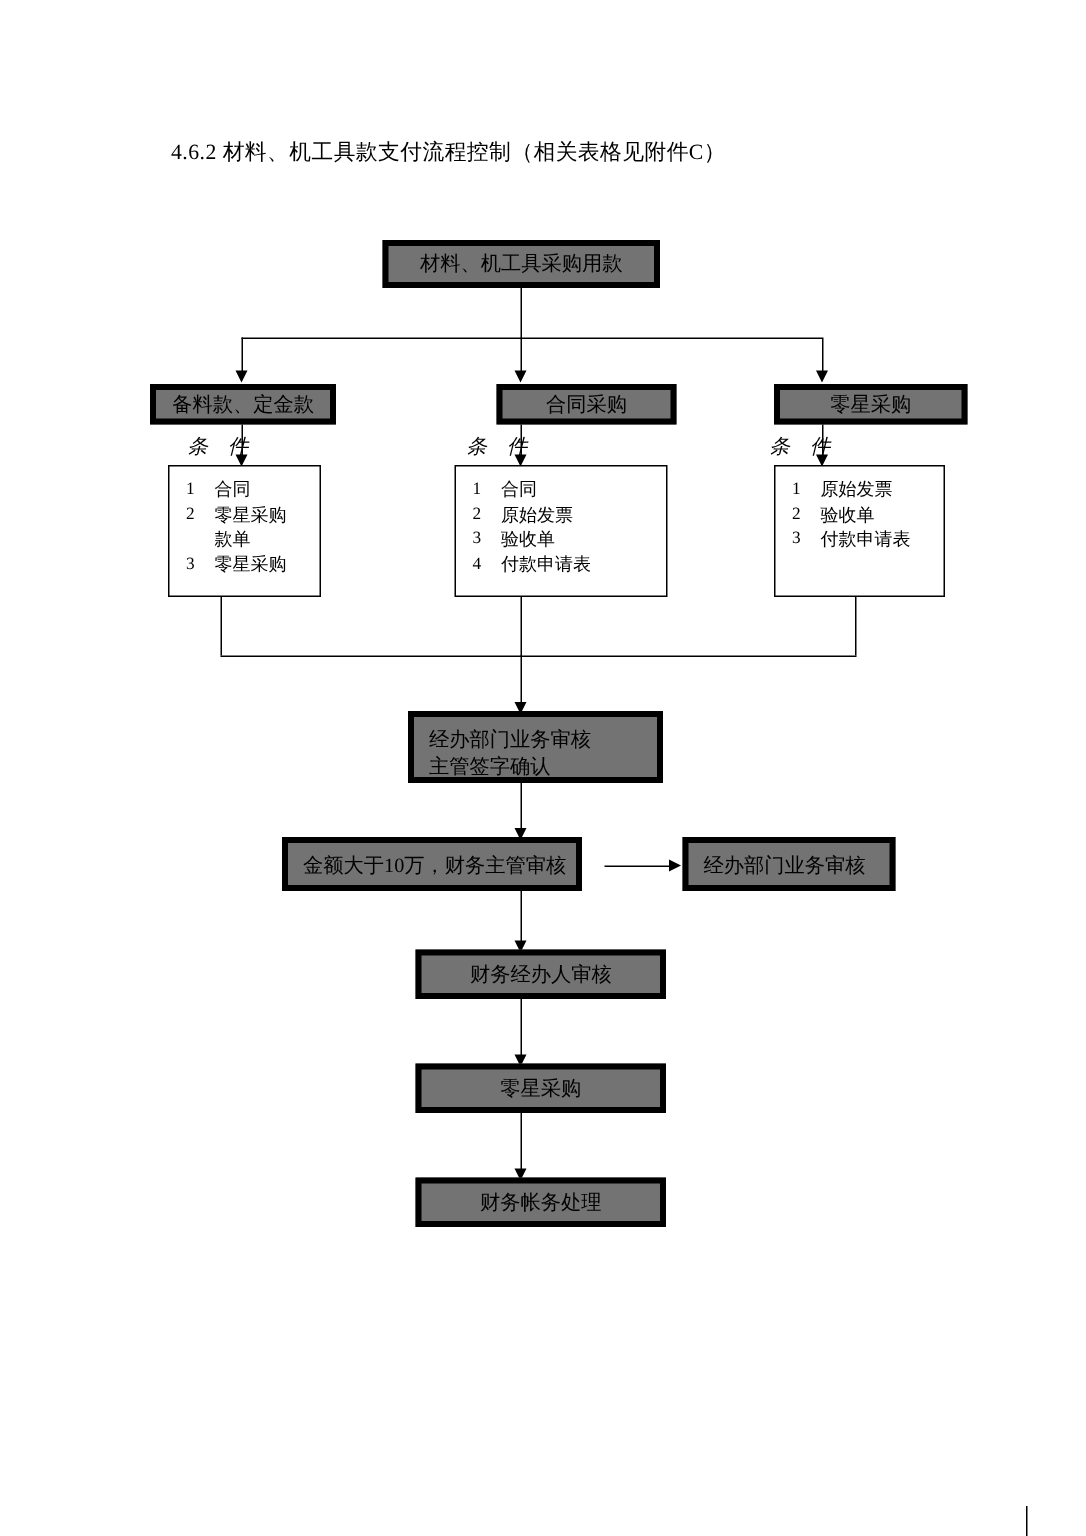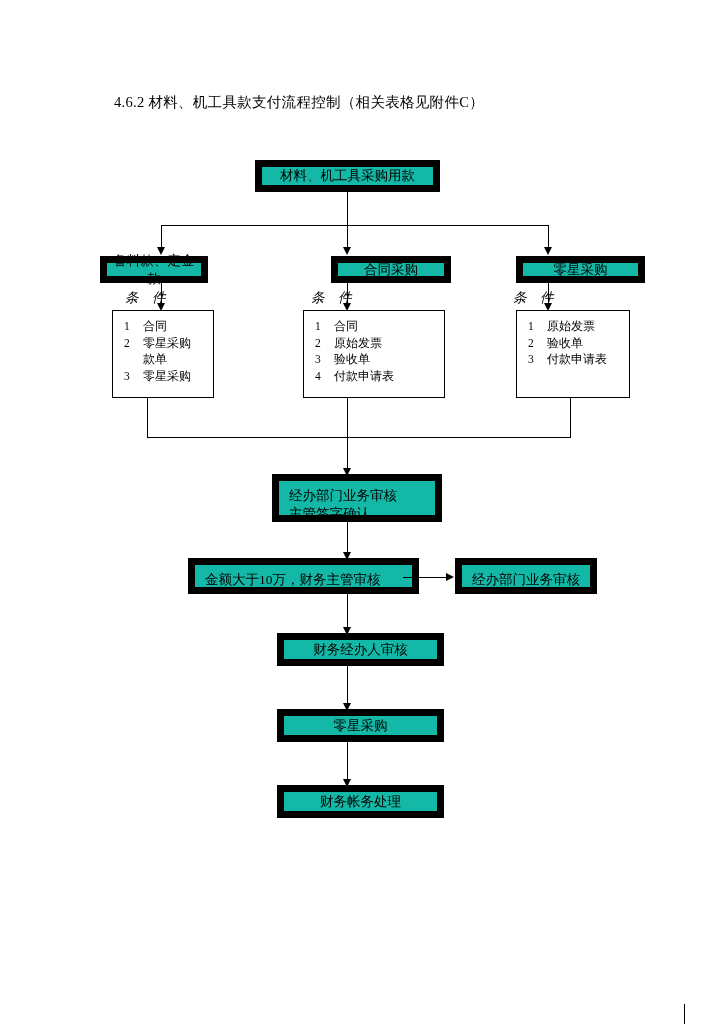--- a/index.html
+++ b/index.html
@@ -27,22 +27,22 @@
     left: 114px;
     top: 92px;
     font-size: 14.5px;
     line-height: 20px;
     letter-spacing: 0.3px;
     white-space: nowrap;
   }
   .box {
     position: absolute;
     box-sizing: border-box;
-    border: 7px solid #000000;
-    background: #14b8a6;
+    border: 4px solid #000000;
+    background: #737373;
     font-size: 13.5px;
     line-height: 18px;
   }
   .box .txt {
     display: block;
     white-space: pre-line;
   }
   .box.center {
     display: flex;
     align-items: center;
@@ -129,21 +129,21 @@
 
   <div class="vline" style="left:161px; top:225px; height:23px;"></div>
   <div class="arrowdown" style="left:157px; top:247px;"></div>
 
   <div class="vline" style="left:347px; top:225px; height:23px;"></div>
   <div class="arrowdown" style="left:343px; top:247px;"></div>
 
   <div class="vline" style="left:548px; top:225px; height:23px;"></div>
   <div class="arrowdown" style="left:544px; top:247px;"></div>
 
-  <div class="box center" style="left:100px; top:256px; width:108px; height:27px;align-items:center;">
+  <div class="box center" style="left:100px; top:256px; width:124px; height:27px;align-items:center;">
     <span class="txt">备料款、定金款</span>
   </div>
   <div class="cond-label" style="left:125px; top:290px;">条    件</div>
   <div class="vline" style="left:161px; top:283px; height:22px;"></div>
   <div class="arrowdown" style="left:157px; top:303px;"></div>
 
   <div class="list" style="left:112px; top:310px; width:102px; height:88px;">
     <div class="row">
       <span class="num">1</span>
       <span class="val">合同</span>
@@ -217,21 +217,21 @@
   <div class="arrowdown" style="left:343px; top:468px;"></div>
 
   <div class="box lefttext" style="left:272px; top:474px; width:170px; height:48px;">
     <span class="txt">经办部门业务审核
 主管签字确认</span>
   </div>
 
   <div class="vline" style="left:347px; top:522px; height:33px;"></div>
   <div class="arrowdown" style="left:343px; top:552px;"></div>
 
-  <div class="box lefttext" style="left:188px; top:558px; width:231px; height:36px;">
+  <div class="box lefttext" style="left:188px; top:558px; width:200px; height:36px;">
     <span class="txt">金额大于10万，财务主管审核</span>
   </div>
 
   <div class="hline" style="left:403px; top:577px; width:44px;"></div>
   <div class="arrowright" style="left:446px; top:572.5px;"></div>
 
   <div class="box lefttext" style="left:455px; top:558px; width:142px; height:36px;">
     <span class="txt">经办部门业务审核</span>
   </div>
 

